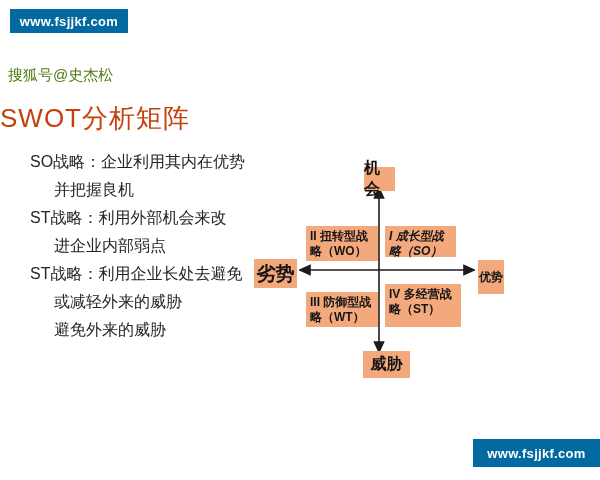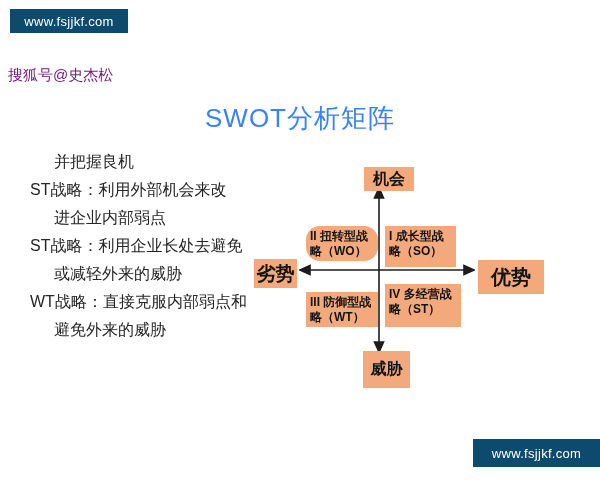--- a/index.html
+++ b/index.html
@@ -2,86 +2,86 @@
 <html><head>
 <meta charset="utf-8">
 <style>
   html,body { margin:0; padding:0; }
   body {
     width:600px; height:480px; background:#ffffff;
     font-family:"Liberation Sans", sans-serif;
     position:relative; overflow:hidden;
   }
   .brand {
-    position:absolute; background:#0c4a6e; color:#ffffff;
-    font-weight:normal; font-size:13px; letter-spacing:.3px;
+    position:absolute; background:#0369a1; color:#ffffff;
+    font-weight:bold; font-size:13px; letter-spacing:.3px;
     display:flex; align-items:center; justify-content:center;
   }
   #brand-top-left  { left:10px;  top:9px;   width:118px; height:24px; }
   #brand-bottom-right { left:473px; top:439px; width:127px; height:28px; }
 
   #watermark {
     position:absolute; left:8px; top:66px;
-    font-size:15px; color:#701a75;
+    font-size:15px; color:#4d7c0f;
   }
 
   #title {
     position:absolute; left:0; top:101px; width:600px;
-    text-align:center; font-size:26px; color:#3b82f6; letter-spacing:1px;
+    text-align:left; font-size:26px; color:#c2410c; letter-spacing:1px;
   }
 
   #strategies {
     position:absolute; left:30px; top:148px; width:255px;
     font-size:16px; color:#262626;
   }
   .strategy-item div { line-height:28px; white-space:nowrap; }
   .strategy-line2 { padding-left:24px; }
 
   .tag, .quad {
     position:absolute; background:#f3a97c; color:#141414;
     font-weight:bold; box-sizing:border-box;
   }
   .tag { display:flex; align-items:center; justify-content:center; }
-  #tag-top    { left:364px; top:167px; width:50px; height:24px; font-size:16px; }
-  #tag-bottom { left:363px; top:351px; width:47px; height:37px; font-size:16px; }
+  #tag-top    { left:364px; top:167px; width:31px; height:24px; font-size:16px; }
+  #tag-bottom { left:363px; top:351px; width:47px; height:27px; font-size:16px; }
   #tag-left   { left:254px; top:259px; width:43px; height:29px; font-size:19px; }
-  #tag-right  { left:478px; top:260px; width:66px; height:34px; font-size:20px; }
+  #tag-right  { left:478px; top:260px; width:26px; height:34px; font-size:12px; }
 
   .quad { font-size:12px; line-height:15px; padding:3px 4px; text-align:left; }
-  #quad-2 { left:306px; top:226px; width:72px; height:35px;border-radius:14px; }
-  #quad-1 { left:385px; top:226px; width:71px; height:41px; }
+  #quad-2 { left:306px; top:226px; width:72px; height:35px; }
+  #quad-1 { left:385px; top:226px; width:71px; height:31px;font-style:italic; }
   #quad-3 { left:306px; top:284px; width:72px; height:35px;margin-top:8px; }
   #quad-4 { left:385px; top:284px; width:76px; height:43px; }
 
   #axes { position:absolute; left:299px; top:186px; }
 </style>
 </head>
 <body>
 
 <div class="brand" id="brand-top-left">www.fsjjkf.com</div>
 <div class="brand" id="brand-bottom-right">www.fsjjkf.com</div>
 
 <div id="watermark">搜狐号@史杰松</div>
 
 <div id="title">SWOT分析矩阵</div>
 
 <div id="strategies">
   <div class="strategy-item">
+    <div class="strategy-line1">SO战略：企业利用其内在优势</div>
     <div class="strategy-line2">并把握良机</div>
   </div>
   <div class="strategy-item">
     <div class="strategy-line1">ST战略：利用外部机会来改</div>
     <div class="strategy-line2">进企业内部弱点</div>
   </div>
   <div class="strategy-item">
     <div class="strategy-line1">ST战略：利用企业长处去避免</div>
     <div class="strategy-line2">或减轻外来的威胁</div>
   </div>
   <div class="strategy-item">
-    <div class="strategy-line1">WT战略：直接克服内部弱点和</div>
     <div class="strategy-line2">避免外来的威胁</div>
   </div>
 </div>
 
 <svg id="axes" width="176" height="168" viewBox="0 0 176 168">
   <g stroke="#1c1c1c" stroke-width="1.6" fill="#1c1c1c">
     <line x1="80" y1="10" x2="80" y2="158"></line>
     <line x1="6" y1="84" x2="170" y2="84"></line>
     <polygon points="80,2 75.5,12 84.5,12"></polygon>
     <polygon points="80,166 75.5,156 84.5,156"></polygon>

